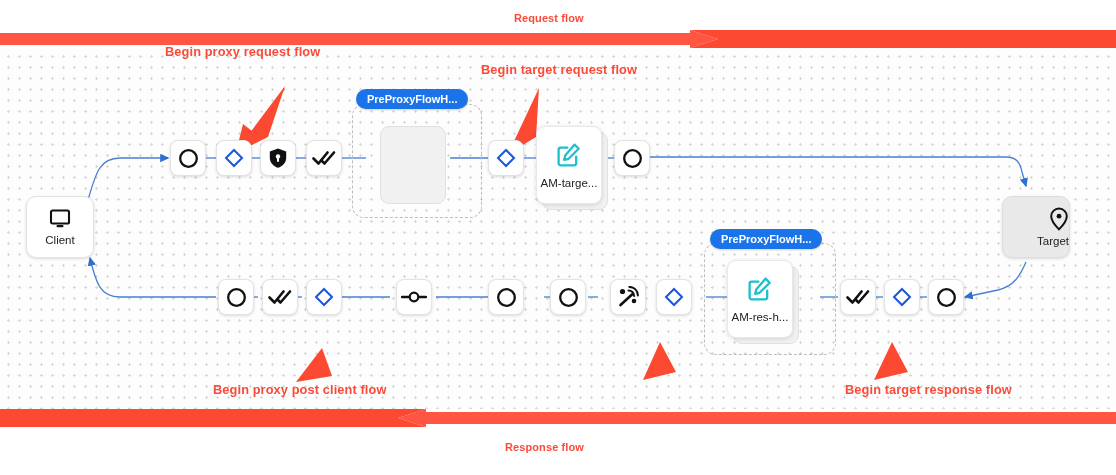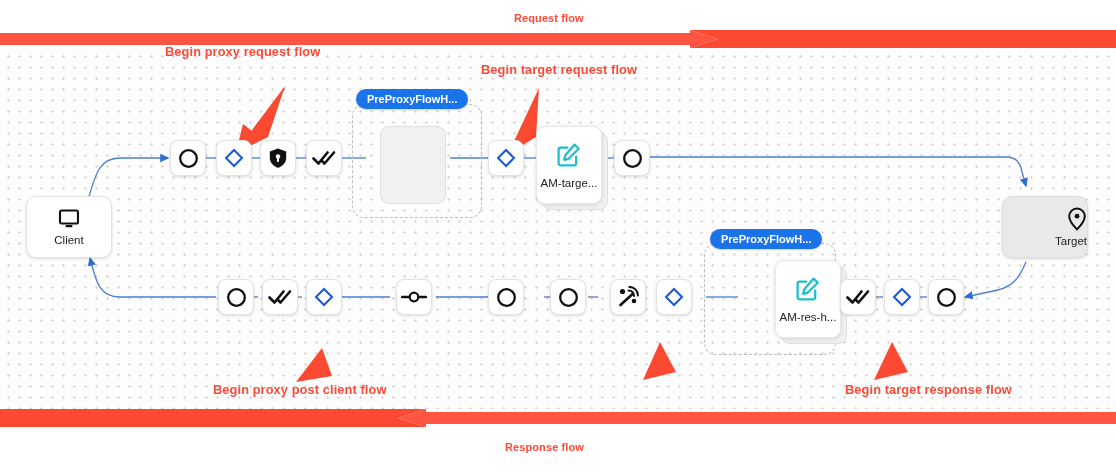--- a/index.html
+++ b/index.html
@@ -40,21 +40,21 @@
     box-sizing:border-box;
     background:#ffffff;
     border:1px solid #e3e3e3;
     border-radius:9px;
     box-shadow:0 1px 3px rgba(0,0,0,.14);
     display:flex;align-items:center;justify-content:center;
     flex-direction:column;
   }
   .node.sm{width:36px;height:36px;border-radius:8px;}
   .node.endpoint{
-    width:86px;height:62px;border-radius:10px;gap:5px;
+    width:68px;height:62px;border-radius:10px;gap:5px;
   }
   .node.endpoint.gray{background:#e9e9e9;border-color:#dedede;align-items:flex-end;}
   .node .label{
     font-size:11.5px;color:#222;line-height:1;white-space:nowrap;
   }
 
   
   .policy{
     position:absolute;width:70px;height:82px;
   }
@@ -328,21 +328,21 @@
     <span>
       <svg width="20" height="20" viewBox="0 0 20 20">
           <path d="M10,2 L18,10 L10,18 L2,10 Z" fill="none" stroke="#1a56db" stroke-width="2"></path>
         </svg>
     </span>
   </div>
 
   <div class="hookgroup" style="left:704px;top:243px;width:132px;height:112px;"></div>
   <div class="hooktag" style="left:710px;top:229px;">PreProxyFlowH...</div>
 
-  <div class="policy" style="left:727px;top:260px;margin-left:48px;">
+  <div class="policy" style="left:727px;top:260px;">
     <div class="back"></div>
     <div class="front">
       <span>
         <svg width="26" height="26" viewBox="0 0 26 26">
           <path d="M20.2,14.6 L20.2,21.3 C20.2,22.4 19.3,23.3 18.2,23.3 L4.6,23.3 C3.5,23.3 2.6,22.4 2.6,21.3 L2.6,7.7 C2.6,6.6 3.5,5.7 4.6,5.7 L11.4,5.7" fill="none" stroke="#1fbecd" stroke-width="2.3" stroke-linecap="round"></path>
           <path d="M18.6,2.6 L22.7,6.7 L12.6,16.8 L8.2,17.8 L9.2,13.4 Z" fill="none" stroke="#1fbecd" stroke-width="2.3" stroke-linejoin="round"></path>
         </svg>
       </span>
       <span class="label">AM-res-h...</span>
     </div>

